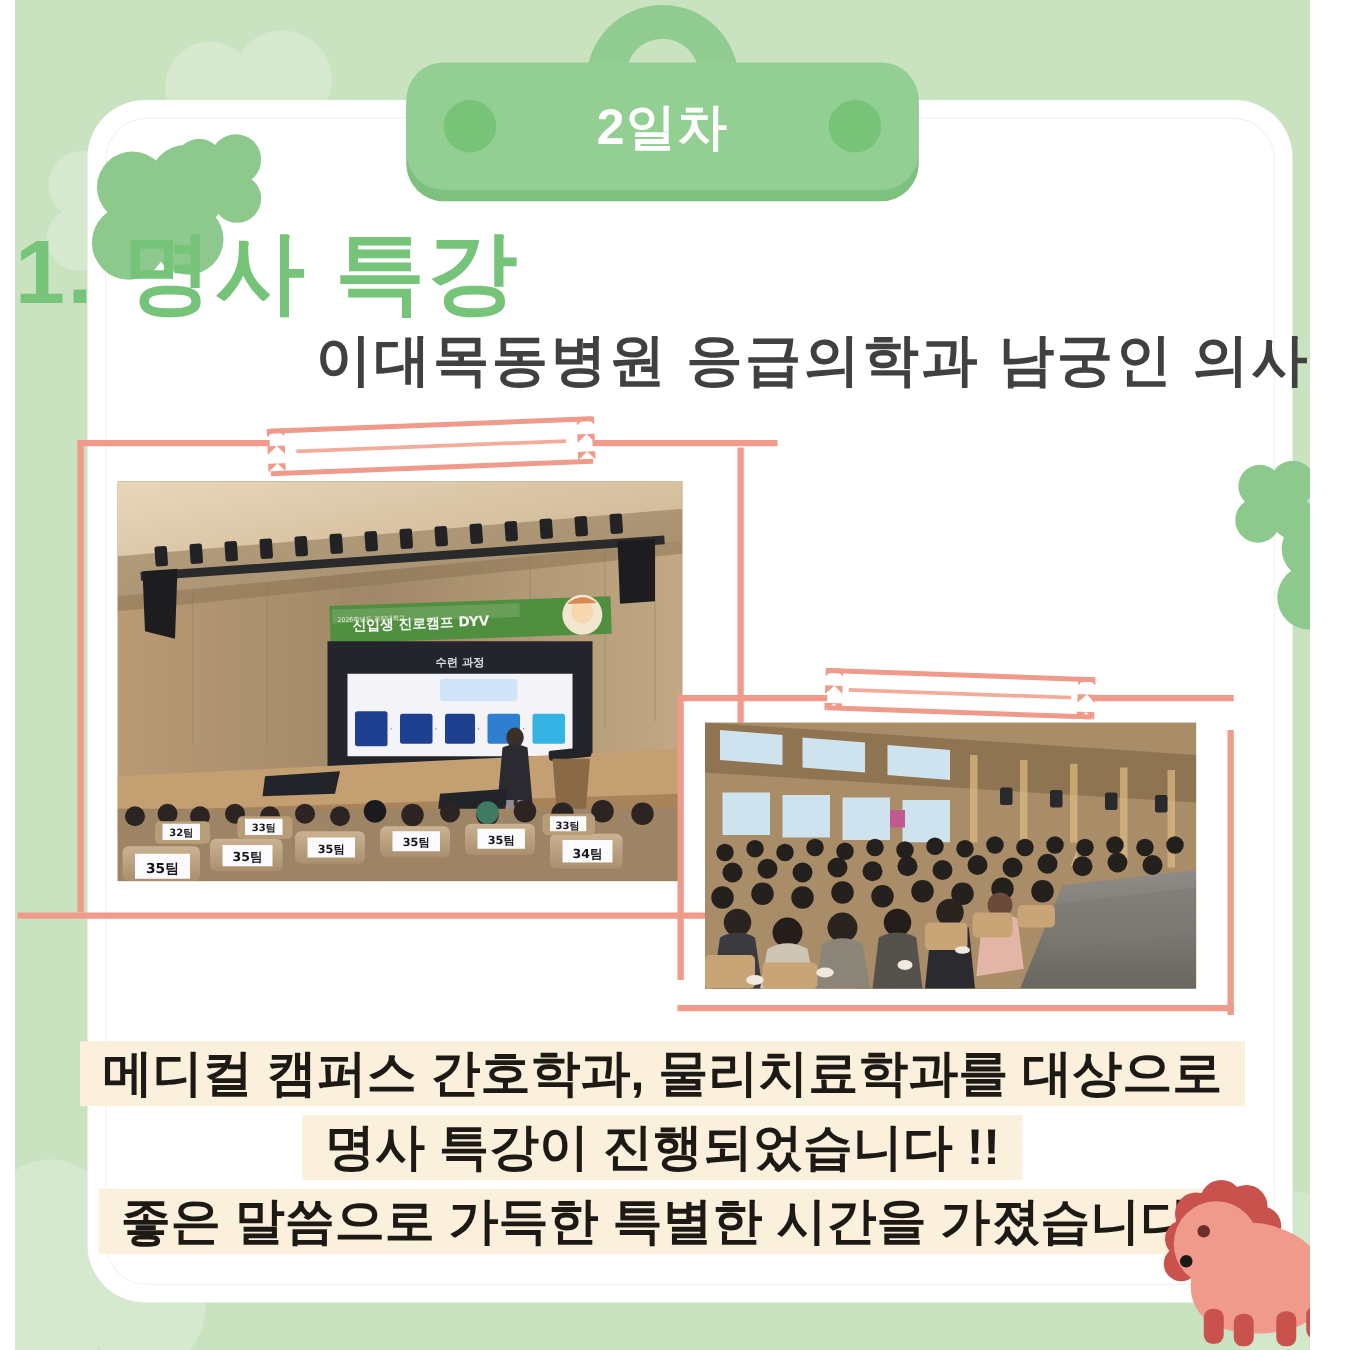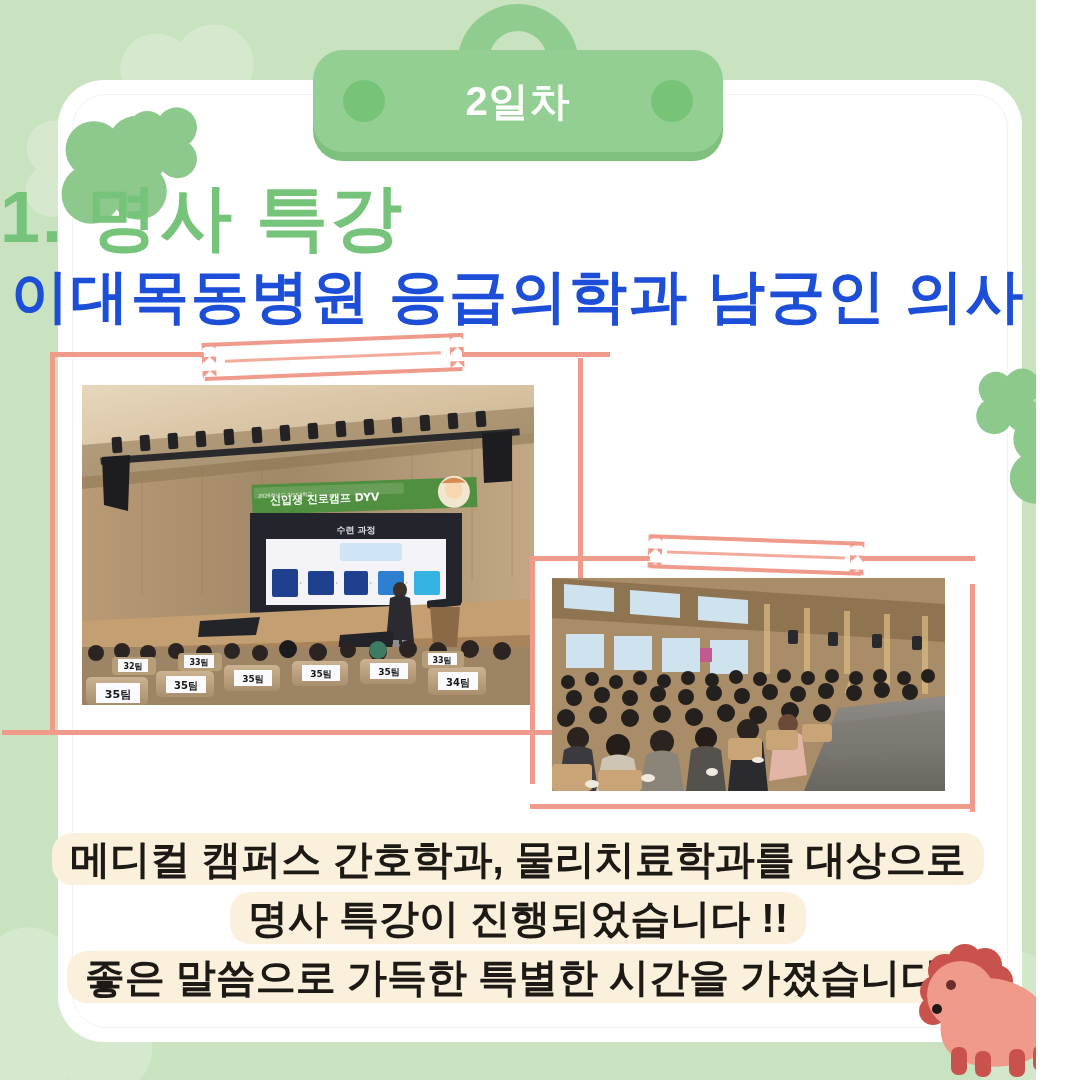--- a/index.html
+++ b/index.html
@@ -7,20 +7,21 @@
   html, body {
     width: 1080px; height: 1080px;
     font-family: "Liberation Sans", sans-serif;
   }
 
   #stage {
     position: relative;
     width: 1036px; height: 1080px;
     background: #c9e3c0;
     overflow: hidden;
+    margin-left: 12px;
   }
 
   
   .clover { position: absolute; }
 
   .ghost { opacity: .55; }
 
   
   #card {
     position: absolute;
@@ -95,23 +96,23 @@
     position: absolute;
     left: 0; top: 170px; width: 100%;
     color: #76c37a;
     font-size: 72px;
     font-weight: 700;
     letter-spacing: 2px;
   }
   #title-sub {
     position: absolute;
     left: 0; top: 258px; width: 100%;
-    text-align: center;
-    color: #1d4ed8;
-    font-size: 58px;
+    text-align: right;
+    color: #404040;
+    font-size: 45px;
     font-weight: 700;
     letter-spacing: 2px;
   }
 
   
   .photo-block { position: absolute; }
   .frame-line {
     position: absolute;
     background: #ef9a8a;
   }
@@ -161,21 +162,20 @@
     line-height: 1.18;
   }
   #caption .hl {
     background: #faf0dc;
     color: #1d1a16;
     font-size: 40px;
     font-weight: 700;
     padding: 4px 18px;
     letter-spacing: 0px;
     box-decoration-break: clone;
-    border-radius: 20px;
   }
 
   
   #mascot { position: absolute; left: 893px; top: 935px; width: 190px; height: 150px; }
 </style>
 </head>
 <body>
 
 <div id="stage">
 

